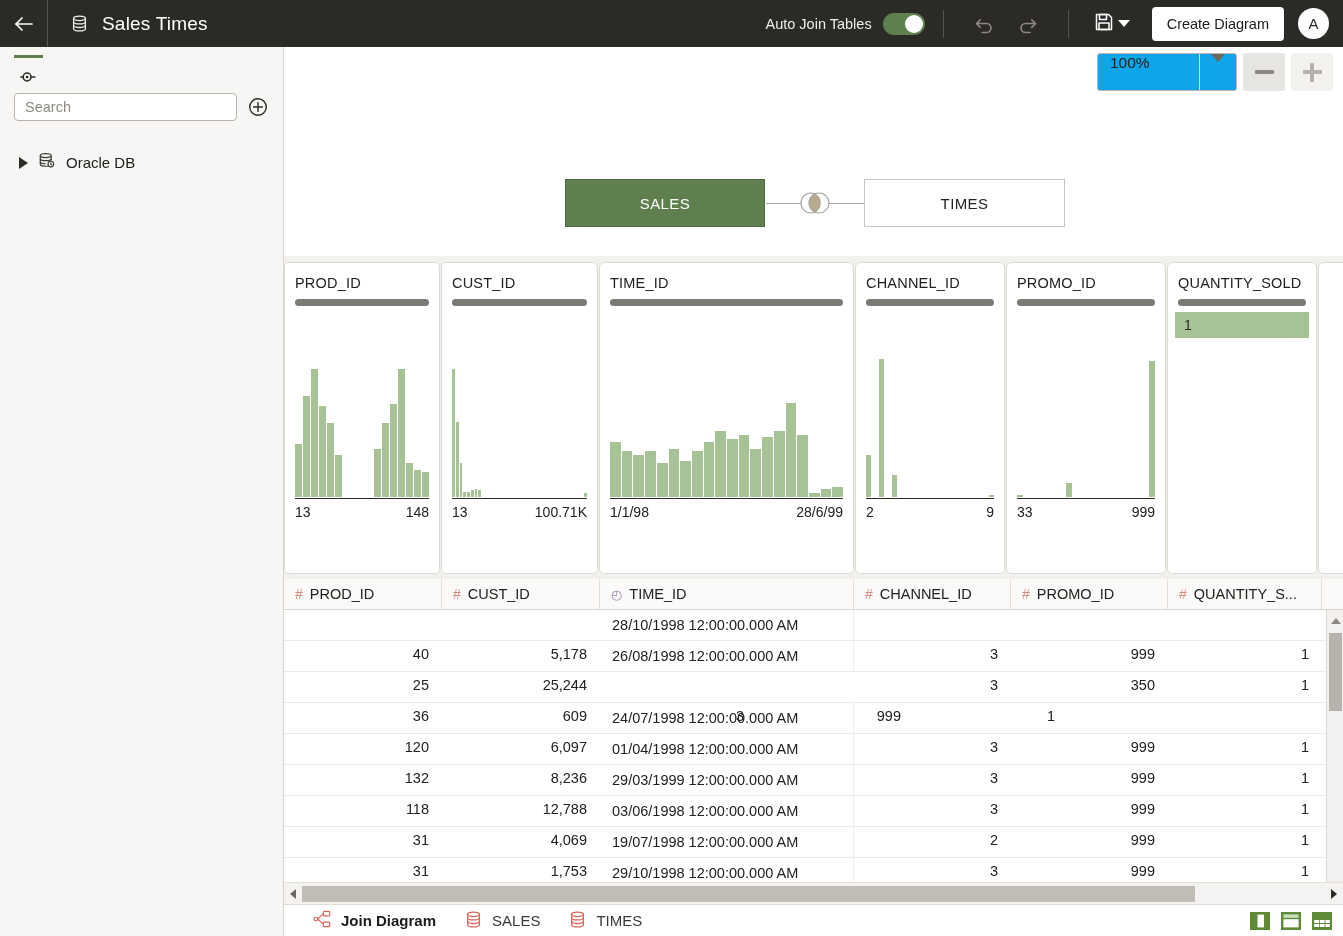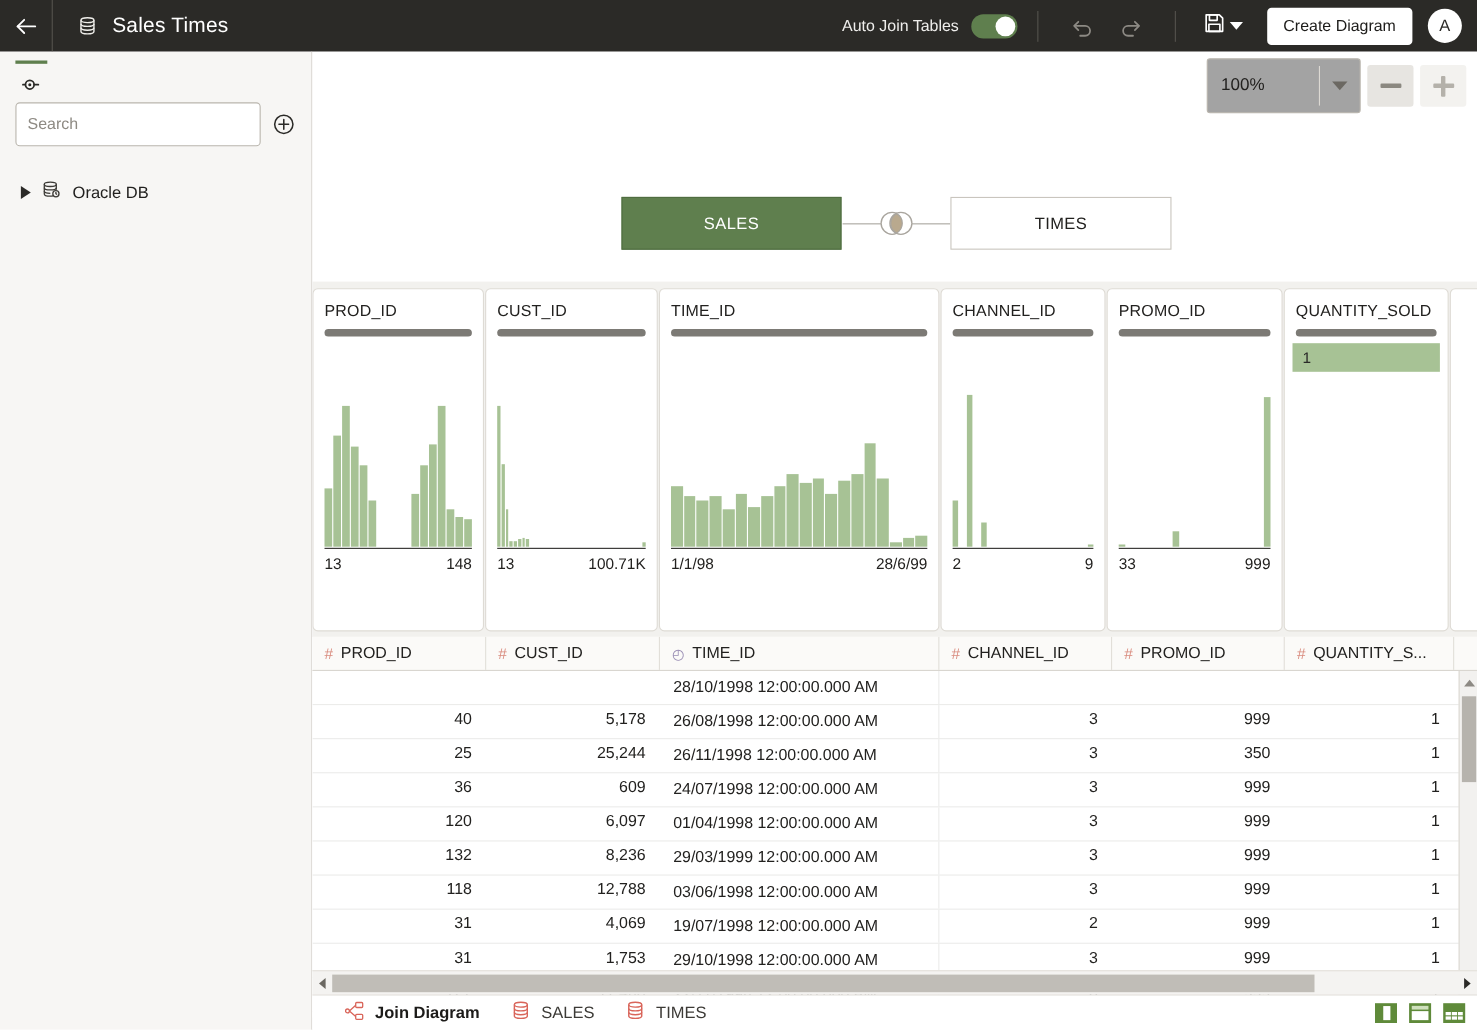--- a/index.html
+++ b/index.html
@@ -69,21 +69,21 @@
     display: flex; align-items: flex-end; justify-content: center; cursor: pointer;
   }
   .side-tab .tab-underline {
     position: absolute; top: 3px; left: 2px; width: 29px; height: 3px; background: #5f7f4e;
   }
   .side-tab svg { display: block; margin-bottom: 4px; }
   .search-row {
     display: flex; align-items: center; gap: 10px; padding: 0 14px;
   }
   .search-input {
-    width: 227px; height: 40px; border: 1px solid #b9b5ad; border-radius: 4px;
+    width: 227px; height: 28px; border: 1px solid #b9b5ad; border-radius: 4px;
     background: #ffffff; font-size: 14.5px; padding: 0 10px; color: #22211f;
     font-family: "Liberation Sans", sans-serif;
   }
   .search-input::placeholder { color: #8e8a83; }
   .plus-circle { width: 22px; height: 22px; cursor: pointer; }
   .plus-circle svg { display: block; }
   .tree { margin-top: 26px; }
   .tree-node {
     display: flex; align-items: center; gap: 9px; padding: 4px 14px; cursor: pointer;
     font-size: 15px; color: #22211f;
@@ -98,22 +98,22 @@
   .main {
     position: absolute; left: 284px; top: 47px; width: 1059px; height: 889px;
     background: #ffffff;
   }
 
   
   .zoom-bar {
     position: absolute; right: 10px; top: 6px; display: flex; align-items: center; gap: 0px;
   }
   .zoom-select {
-    width: 140px; height: 50px; border: 1px solid #b9b5ad; border-radius: 3px;
-    background: #a3a3a3; display: flex; align-items: center; cursor: pointer;
+    width: 140px; height: 38px; border: 1px solid #b9b5ad; border-radius: 3px;
+    background: #0ea5e9; display: flex; align-items: flex-start; cursor: pointer;
   }
   .zoom-val { flex: 1; padding-left: 12px; font-size: 15.5px; color: #22211f; }
   .zoom-divider { width: 1px; height: 36px; background: #dcd9d3; }
   .zoom-arrow {
     width: 36px; display: flex; align-items: center; justify-content: center;
   }
   .zoom-arrow i {
     width: 0; height: 0; border-left: 7px solid transparent; border-right: 7px solid transparent;
     border-top: 8px solid #6b6862; display: block;
   }
@@ -626,21 +626,20 @@
           <div class="cell num" style="width: 158px; flex: 0 0 158px;">25</div>
           <div class="cell num" style="width: 158px; flex: 0 0 158px;">25,244</div>
           <div class="cell txt" style="width: 254px; flex: 0 0 254px;">26/08/1998 12:00:00.000 AM</div>
           <div class="cell num" style="width: 157px; flex: 0 0 157px;">3</div>
           <div class="cell num" style="width: 157px; flex: 0 0 157px;">350</div>
           <div class="cell num" style="width: 154px; flex: 0 0 154px;">1</div>
         </div>
         <div class="grow">
           <div class="cell num" style="width: 158px; flex: 0 0 158px;">36</div>
           <div class="cell num" style="width: 158px; flex: 0 0 158px;">609</div>
-          <div class="cell txt" style="width: 254px; flex: 0 0 254px;">26/11/1998 12:00:00.000 AM</div>
           <div class="cell num" style="width: 157px; flex: 0 0 157px;">3</div>
           <div class="cell num" style="width: 157px; flex: 0 0 157px;">999</div>
           <div class="cell num" style="width: 154px; flex: 0 0 154px;">1</div>
         </div>
         <div class="grow">
           <div class="cell num" style="width: 158px; flex: 0 0 158px;">120</div>
           <div class="cell num" style="width: 158px; flex: 0 0 158px;">6,097</div>
           <div class="cell txt" style="width: 254px; flex: 0 0 254px;">24/07/1998 12:00:00.000 AM</div>
           <div class="cell num" style="width: 157px; flex: 0 0 157px;">3</div>
           <div class="cell num" style="width: 157px; flex: 0 0 157px;">999</div>

